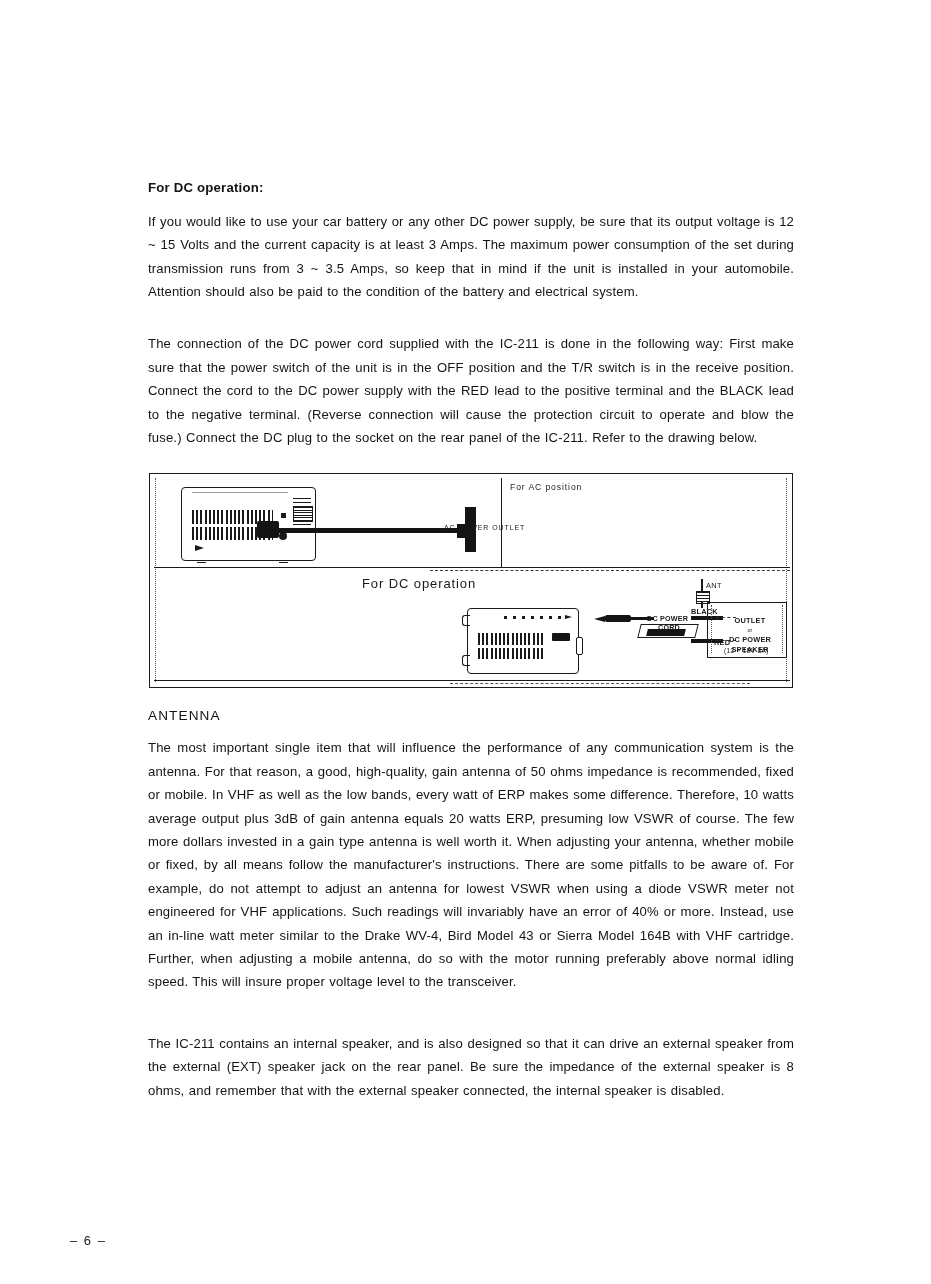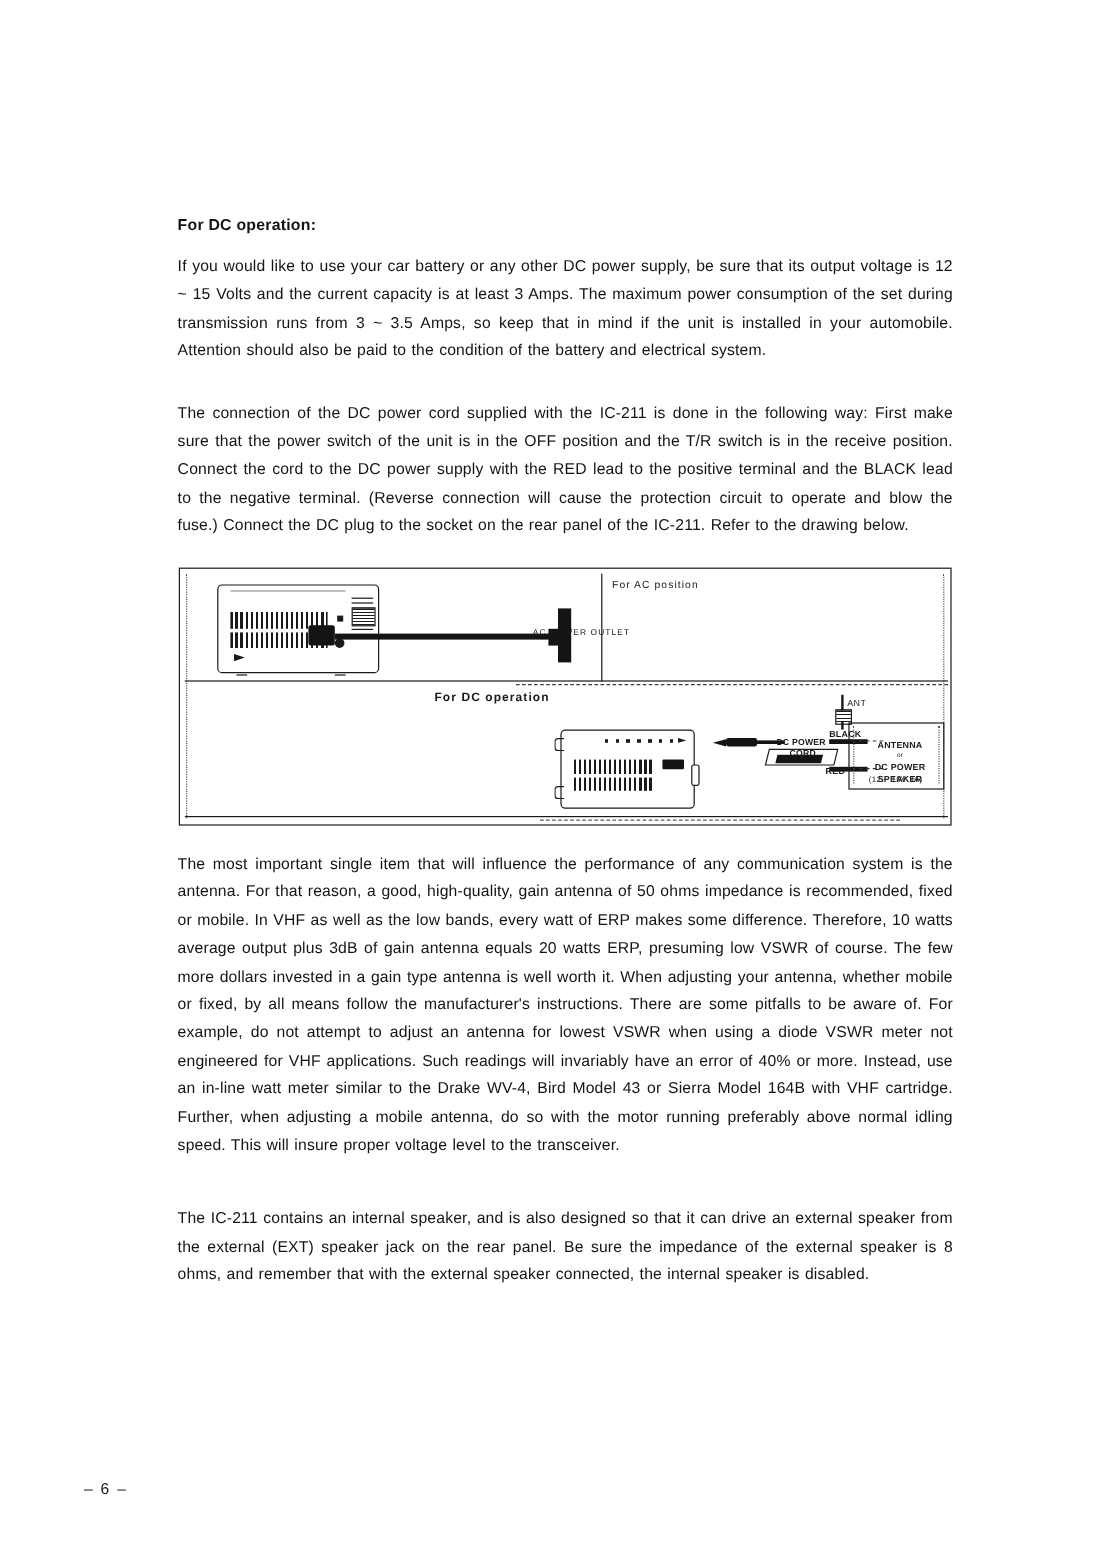--- a/index.html
+++ b/index.html
@@ -128,27 +128,27 @@
   }
 
   .fig-label {
     position: absolute;
     font-size: 8.2px;
     letter-spacing: 0.9px;
     color: #1a1a1a;
     white-space: nowrap;
   }
   .lbl-ac-op   { left: 360px; top: 8px;  font-size: 8.6px; }
-  .lbl-dc-op   { left: 212px; top: 102px; font-size: 10px; font-weight: bold; }
+  .lbl-dc-op   { left: 212px; top: 102px; font-size: 13px; }
   .lbl-outlet  { left: 294px; top: 49px; text-align: center; width: 52px; line-height: 9px; font-size: 7px; }
   .lbl-ant     { left: 556px; top: 107px; font-size: 7.4px; letter-spacing: 0.4px; }
   .lbl-dcpower { left: 497px; top: 140px; font-size: 7.2px; font-weight: bold; letter-spacing: 0.2px; }
   .lbl-cord    { left: 508px; top: 149px; font-size: 7.2px; font-weight: bold; letter-spacing: 0.2px; }
   .lbl-black   { left: 541px; top: 133px; font-size: 7.4px; font-weight: bold; letter-spacing: 0.2px; }
-  .lbl-red     { left: 538px; top: 164px; font-size: 7.4px; font-weight: bold; letter-spacing: 0.2px; }
+  .lbl-red     { left: 564px; top: 164px; font-size: 7.4px; font-weight: bold; letter-spacing: 0.2px; }
   .lbl-batt    { left: 569px; top: 142px; font-size: 7.4px; font-weight: bold; width: 62px; text-align: center; line-height: 9.5px; letter-spacing: 0.2px;}
   .lbl-or      { font-size: 5.4px; font-weight: normal; display: block; letter-spacing: 0; }
   .lbl-rating  { left: 574px; top: 173px; font-size: 6.6px; letter-spacing: 0.3px; }
 
   
   .rig-ac {
     position: absolute;
     left: 31px;
     top: 13px;
     width: 133px;
@@ -382,33 +382,34 @@
       <div class="lead-blk-d"></div>
       <div class="lead-red-d"></div>
 
       <div class="fig-label lbl-black">BLACK</div>
       <div class="fig-label lbl-red">RED</div>
 
       <div class="batt-box"></div>
       <div class="batt-box-inner"></div>
 
       <div class="fig-label lbl-batt">
-        <span>ANTENNA</span>
+        <span>OUTLET</span>
         <span class="lbl-or">or</span>
         <span>DC POWER</span><br>
         <span>SPEAKER</span>
       </div>
 
       <div class="fig-label lbl-rating">(12 ~ 15V 3A)</div>
 
     </div>
   </div>
 
   <div class="content" style="top:708px;">
 
+    <h2 class="section-head">ANTENNA</h2>
 
     <p class="body-text">The most important single item that will influence the performance of any communication system is the antenna.  For that reason, a good, high-quality, gain antenna of 50 ohms impedance is recommended, fixed or mobile.  In VHF as well as the low bands, every watt of ERP makes some difference.  Therefore, 10 watts average output plus 3dB of gain antenna equals 20 watts ERP, presuming low VSWR of course.  The few more dollars invested in a gain type antenna is well worth it.  When adjusting your antenna, whether mobile or fixed, by all means follow the manufacturer's instructions.  There are some pitfalls to be aware of. For example, do not attempt to adjust an antenna for lowest VSWR when using a diode VSWR meter not engineered for VHF applications.  Such readings will invariably have an error of 40% or more.  Instead, use an in-line watt meter similar to the Drake WV-4, Bird Model 43 or Sierra Model 164B with VHF cartridge.  Further, when adjusting a mobile antenna, do so with the motor running preferably above normal idling speed.  This will insure proper voltage level to the transceiver.</p>
 
     <div class="gap-lg"></div>
 
 
     <div class="gap-lg"></div>
 
 
     <p class="body-text">The IC-211 contains an internal speaker, and is also designed so that it can drive an external speaker from the external (EXT) speaker jack on the rear panel.  Be sure the impedance of the external speaker is 8 ohms, and remember that with the external speaker connected, the internal speaker is disabled.</p>

